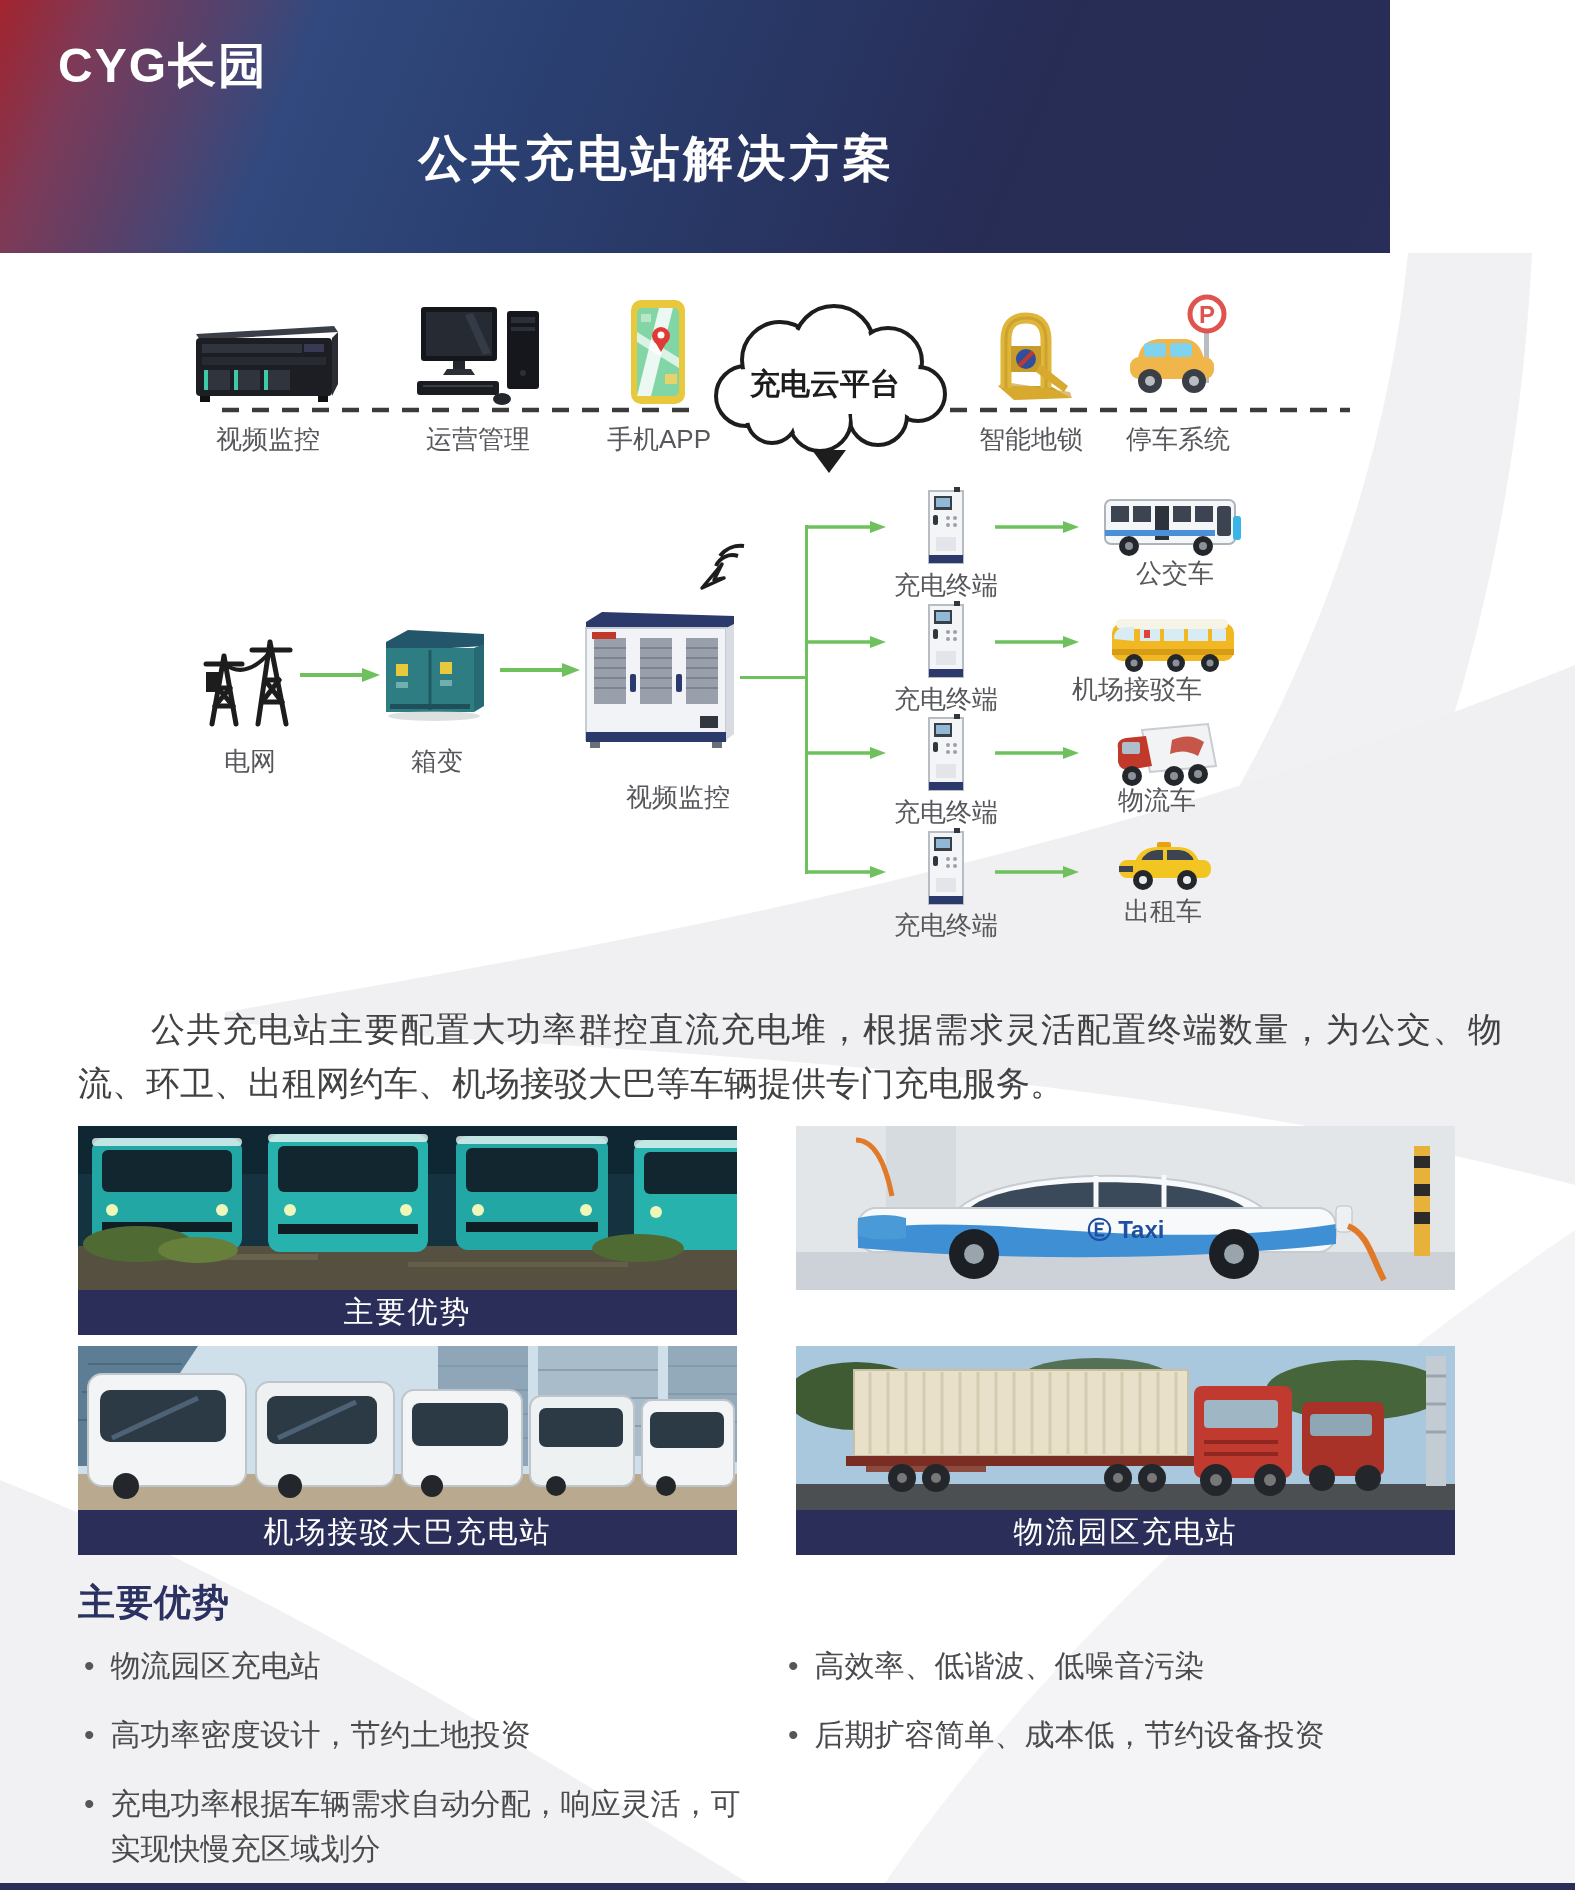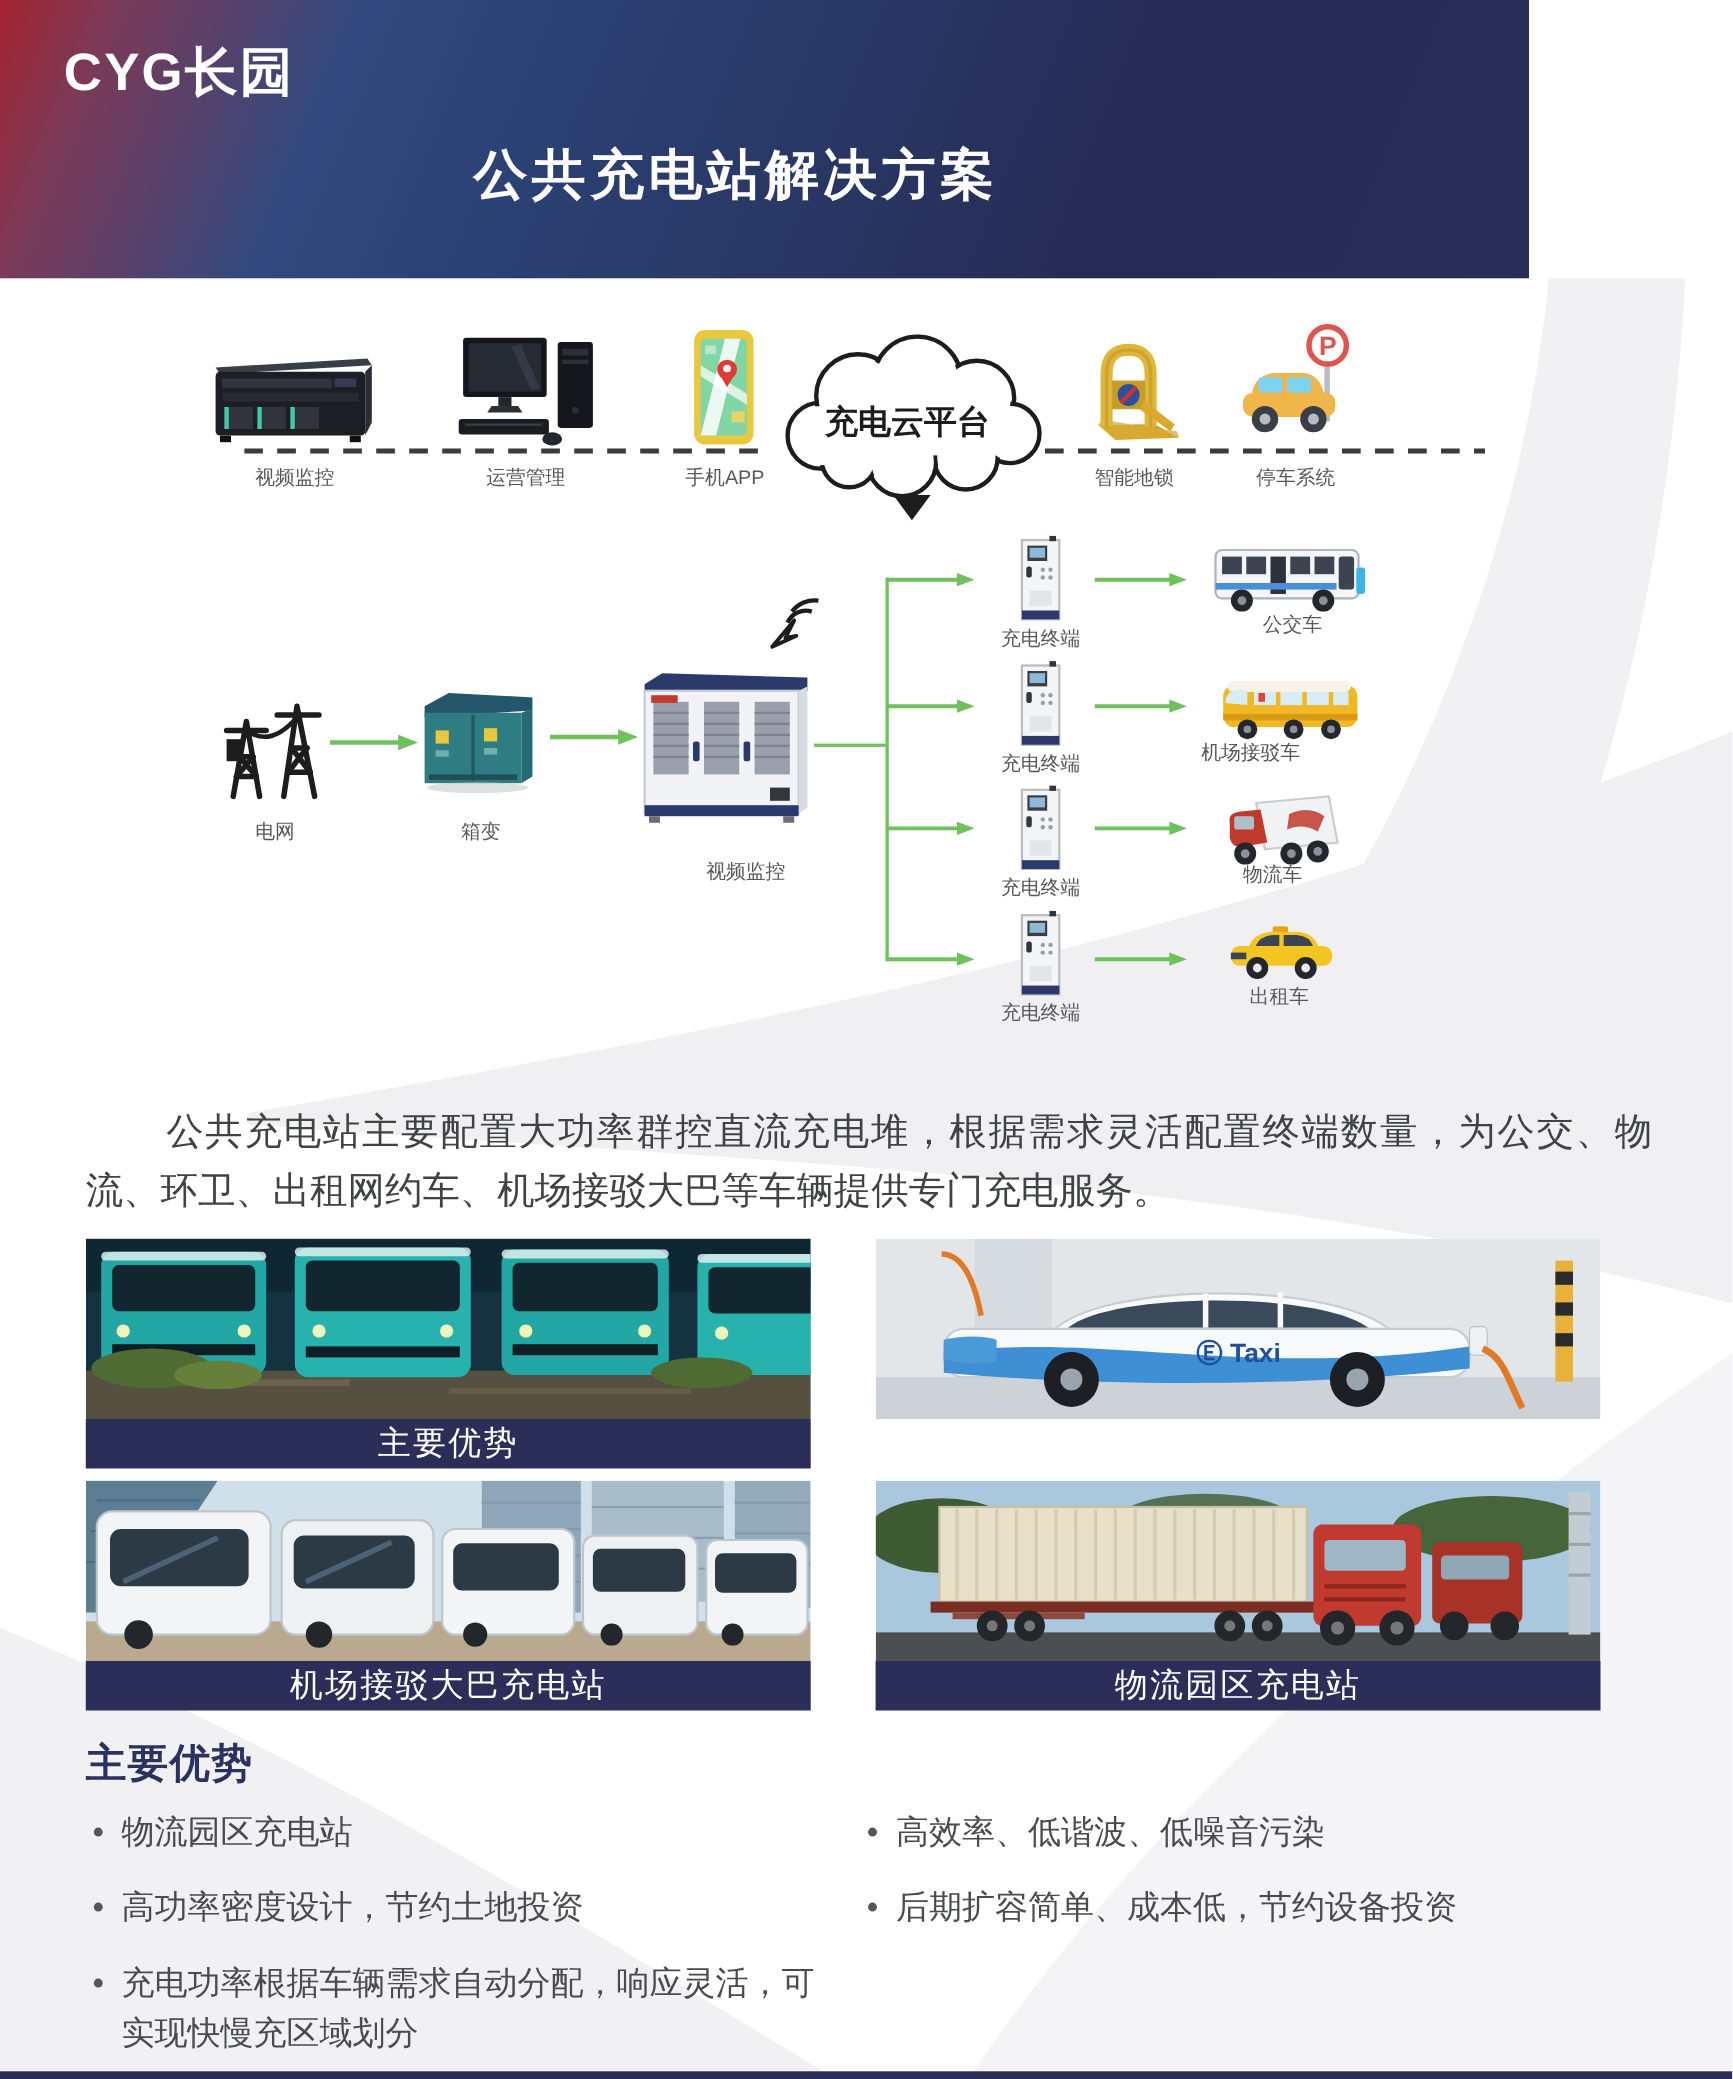--- a/index.html
+++ b/index.html
@@ -6,24 +6,24 @@
   body{font-family:"Liberation Sans","DejaVu Sans",sans-serif;}
   .page{position:relative;width:1575px;height:1890px;overflow:hidden;background:#ffffff;}
   .bg-decor{position:absolute;left:0;top:0;z-index:0;}
   .layer{position:absolute;z-index:1;}
 
   
   .header{left:0;top:0;width:1390px;height:253px;
     background:linear-gradient(112deg,#a3242e 0%,#7c3a58 7%,#31497e 22%,#2a3f70 40%,#272c55 72%,#292e58 100%);}
   .logo{position:absolute;left:58px;top:34px;color:#ffffff;font-size:48px;font-weight:bold;letter-spacing:2px;}
   .title{position:absolute;left:0;top:126px;width:1314px;text-align:center;color:#ffffff;
-    font-size:49px;font-weight:bold;letter-spacing:4px;padding-left:12px;}
+    font-size:49px;font-weight:bold;letter-spacing:4px;}
 
   
-  .dlabel{position:absolute;color:#57585c;font-size:18px;text-align:center;white-space:nowrap;}
+  .dlabel{position:absolute;color:#57585c;font-size:26px;text-align:center;white-space:nowrap;}
   .dashseg{position:absolute;height:6px;}
   .tri-down{position:absolute;width:0;height:0;border-left:17px solid transparent;border-right:17px solid transparent;border-top:23px solid #1d1d1d;}
   .gline-v{position:absolute;width:0;border-left:3px solid #6ec15d;}
   .gline-h{position:absolute;height:3px;background:#6ec15d;}
   .cloud-text{font-size:30px;font-weight:bold;fill:#1c1c1c;}
   .photo-card{width:659px;}
   .photo-card .img{width:659px;height:164px;overflow:hidden;}
   .caption{height:45px;background:#2b2e59;color:#ffffff;font-size:30px;display:flex;align-items:center;justify-content:center;letter-spacing:2px;}
   .gallery{left:78px;top:1126px;width:1378px;display:flex;flex-wrap:wrap;column-gap:59px;row-gap:11px;}
 

